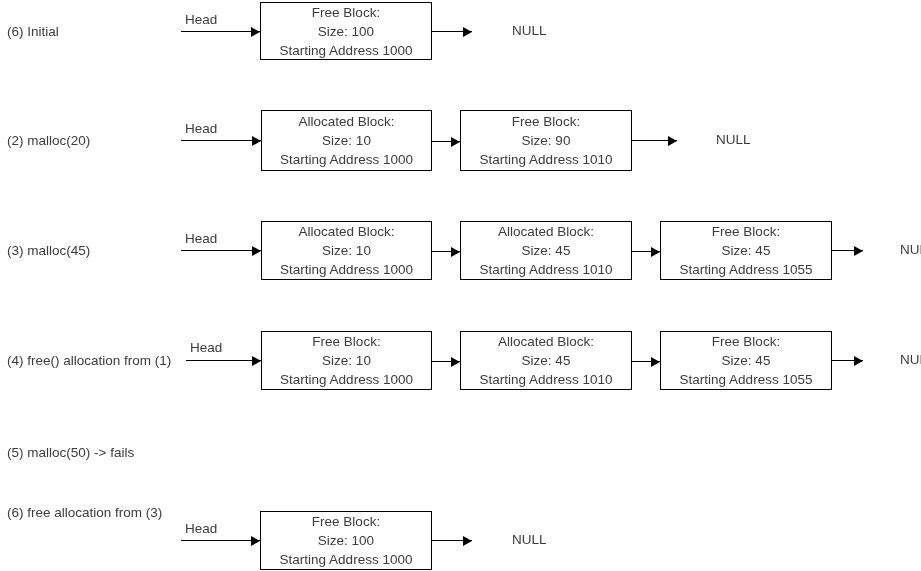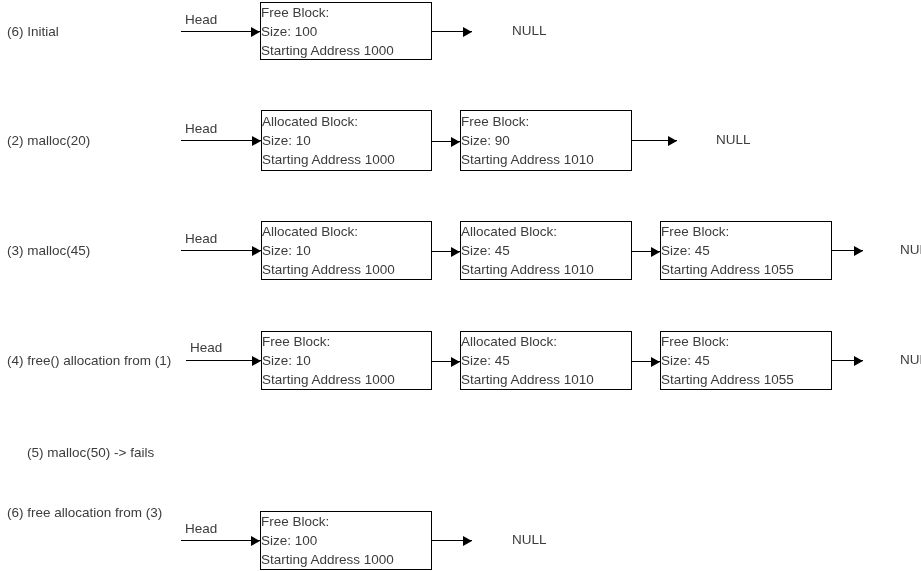--- a/index.html
+++ b/index.html
@@ -54,21 +54,21 @@
   }
 
   
   .block {
     position: absolute;
     box-sizing: border-box;
     border: 1.4px solid #000000;
     background: #ffffff;
     display: flex;
     flex-direction: column;
-    align-items: flex-start;
+    align-items: center;
     justify-content: center;
     font-size: 13.5px;
     line-height: 19px;
     color: #3c3c3c;
     text-align: center;
     white-space: nowrap;
   }
   .block-line { display: block; }
 
   
@@ -184,21 +184,21 @@
       <div class="block block-free" style="left: 660px; top: 331px; width: 172px; height: 59px;">
         <span class="block-line">Free Block:</span>
         <span class="block-line">Size: 45</span>
         <span class="block-line">Starting Address 1055</span>
       </div>
       <div class="arrow" style="left: 832px; top: 360px; width: 31px;"></div>
       <div class="arrow-head" style="left: 854px; top: 356px;"></div>
       <div class="null-label" style="left: 876px; top: 352px;">NULL</div>
     </div>
     <div class="step-row" style="top: 0px;">
-      <div class="step-label" style="top: 445px; margin-left: 20px;">(5) malloc(50) -&gt; fails</div>
+      <div class="step-label" style="top: 445px;">(5) malloc(50) -&gt; fails</div>
     </div>
     <div class="step-row" style="top: 0px;">
       <div class="step-label" style="top: 505px;">(6) free allocation from (3)</div>
       <div class="head-label" style="left: 185px; top: 521px;">Head</div>
       <div class="head-line" style="left: 181px; top: 540px; width: 79px;"></div>
       <div class="arrow-head" style="left: 251px; top: 536px;"></div>
       <div class="block block-free" style="left: 260px; top: 511px; width: 172px; height: 59px;">
         <span class="block-line">Free Block:</span>
         <span class="block-line">Size: 100</span>
         <span class="block-line">Starting Address 1000</span>

